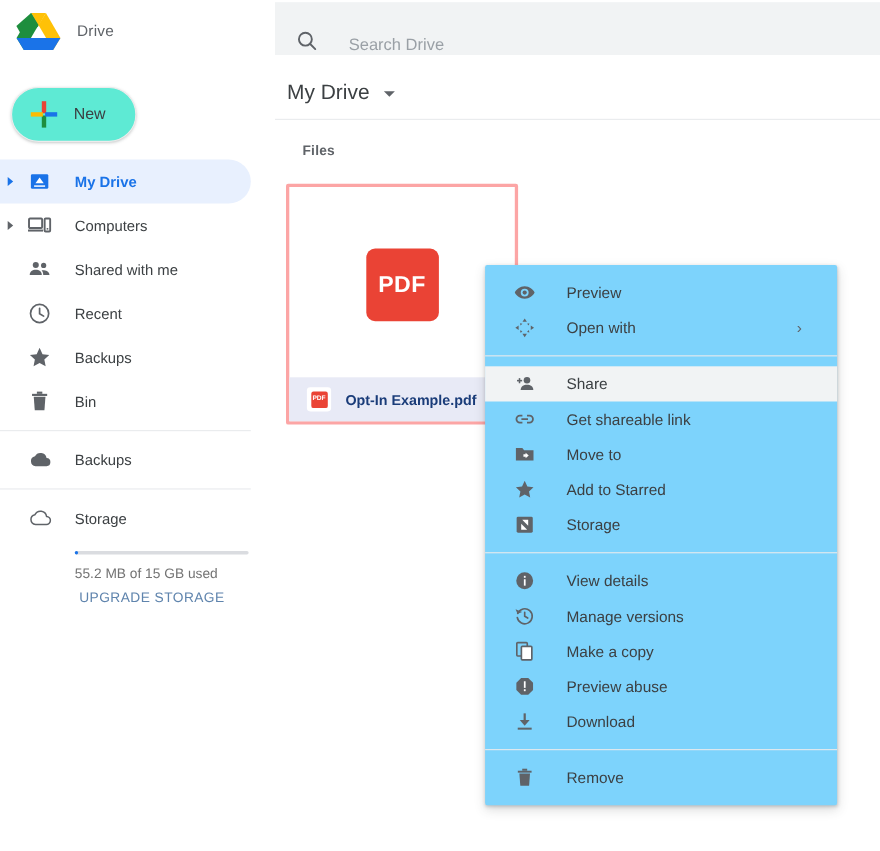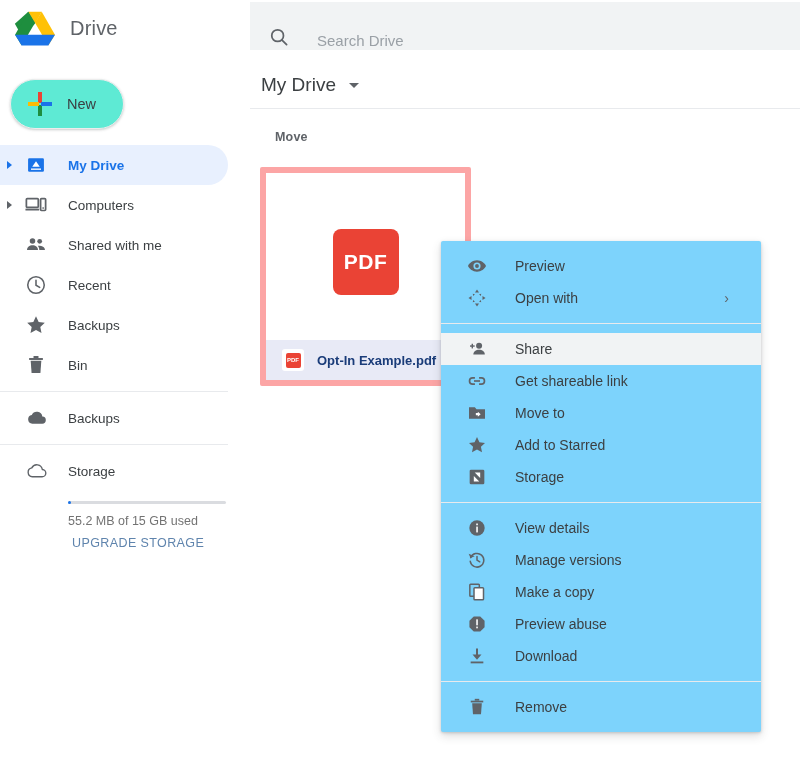--- a/index.html
+++ b/index.html
@@ -31,21 +31,21 @@
     left: 0; top: 0;
     width: 250px;
     height: 56px;
     display: flex;
     align-items: center;
     padding-left: 14px;
     box-sizing: border-box;
   }
   .brand-logo { width: 42px; height: 38px; flex: none; }
   .brand-title {
-    font-size: 20px;
+    font-size: 14px;
     color: #5f6368;
     margin-left: 14px;
     letter-spacing: .2px;
     font-weight: 400;
   }
 
   .new-btn {
     position: absolute;
     left: 10px;
     top: 79px;
@@ -197,21 +197,21 @@
     color: #5f6368;
     font-weight: 700;
     letter-spacing: .2px;
   }
 
   .file-card {
     position: absolute;
     left: 10px; top: 167px;
     width: 211px;
     height: 219px;
-    border: 6px solid #fca5a5;
+    border: 3px solid #fca5a5;
     border-radius: 2px;
     background: #fff;
     box-sizing: border-box;
     cursor: pointer;
   }
   .file-thumb {
     height: 177px;
     display: flex;
     align-items: center;
     justify-content: center;
@@ -454,21 +454,21 @@
       </svg>
     </span>
     <input class="search-input" type="text" value="" placeholder="Search Drive" style="">
   </div>
 
   <div class="breadcrumb-row">
     <span class="breadcrumb-title">My Drive</span>
     <span class="breadcrumb-caret"></span>
   </div>
 
-  <div class="section-label">Move</div>
+  <div class="section-label">Files</div>
 
   <div class="file-card">
     <div class="file-thumb">
       <div class="pdf-badge">PDF</div>
     </div>
     <div class="file-footer">
       <span class="file-mini-icon">
         <span class="mini">PDF</span>
       </span>
       <span class="file-name">Opt-In Example.pdf</span>

